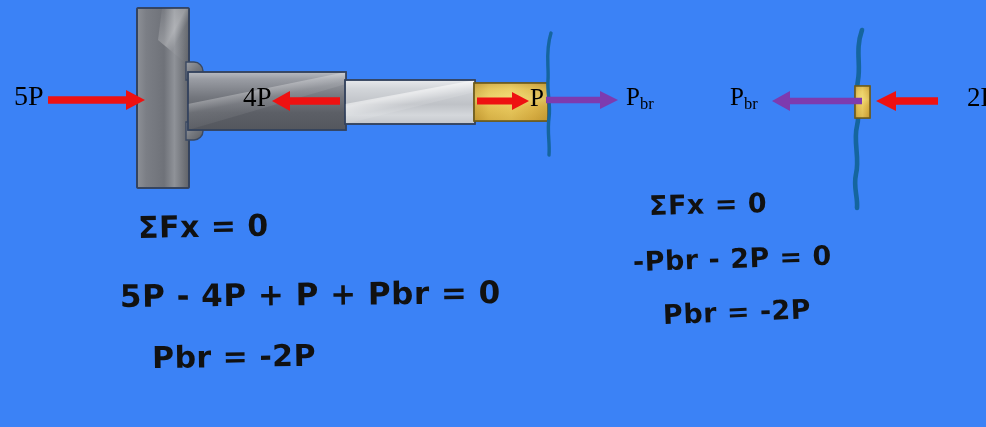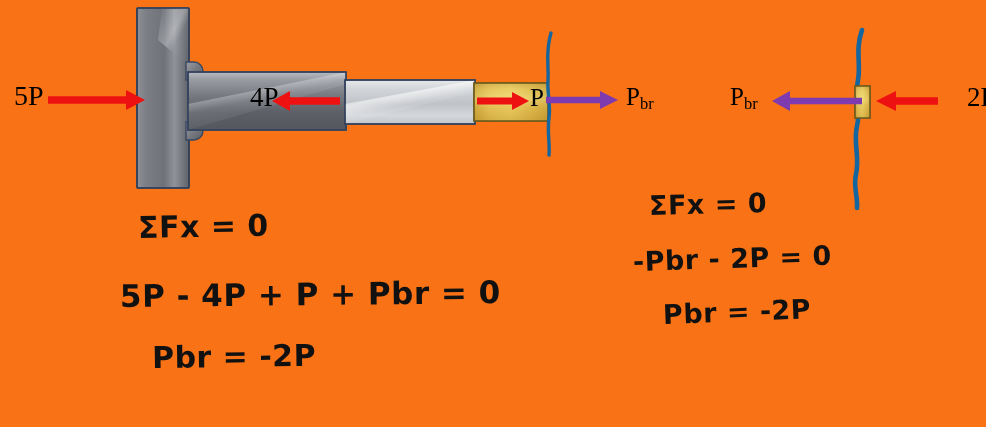--- a/index.html
+++ b/index.html
@@ -7,21 +7,21 @@
     padding: 0;
     background: #ffffff;
   }
   body {
     font-family: "Liberation Serif", serif;
   }
   #canvas {
     position: relative;
     width: 986px;
     height: 427px;
-    background: #f97316;
+    background: #3b82f6;
     overflow: hidden;
   }
   #vector-layer {
     position: absolute;
     left: 0;
     top: 0;
     width: 986px;
     height: 427px;
   }
   .force-label {
@@ -207,21 +207,21 @@
 
       <g>
         <line x1="938" y1="101" x2="896" y2="101" stroke="#ee1111" stroke-width="7.5"></line>
         <polygon points="896,91 876,101 896,111" fill="#ee1111"></polygon>
       </g>
     </g>
   </svg>
 
   <div class="force-label" style="left:14px; top:82px; font-size:28px;">5P</div>
 
-  <div class="force-label" style="left:250px; top:84px; font-size:27px;">4P</div>
+  <div class="force-label" style="left:243px; top:84px; font-size:27px;">4P</div>
 
   <div class="force-label" style="left:530px; top:85px; font-size:25px;">P</div>
 
   <div class="force-label" style="left:626px; top:84px; font-size:25px;">
     <span>P</span><span class="sub">br</span>
   </div>
 
   <div class="force-label" style="left:730px; top:84px; font-size:25px;">
     <span>P</span><span class="sub">br</span>
   </div>

